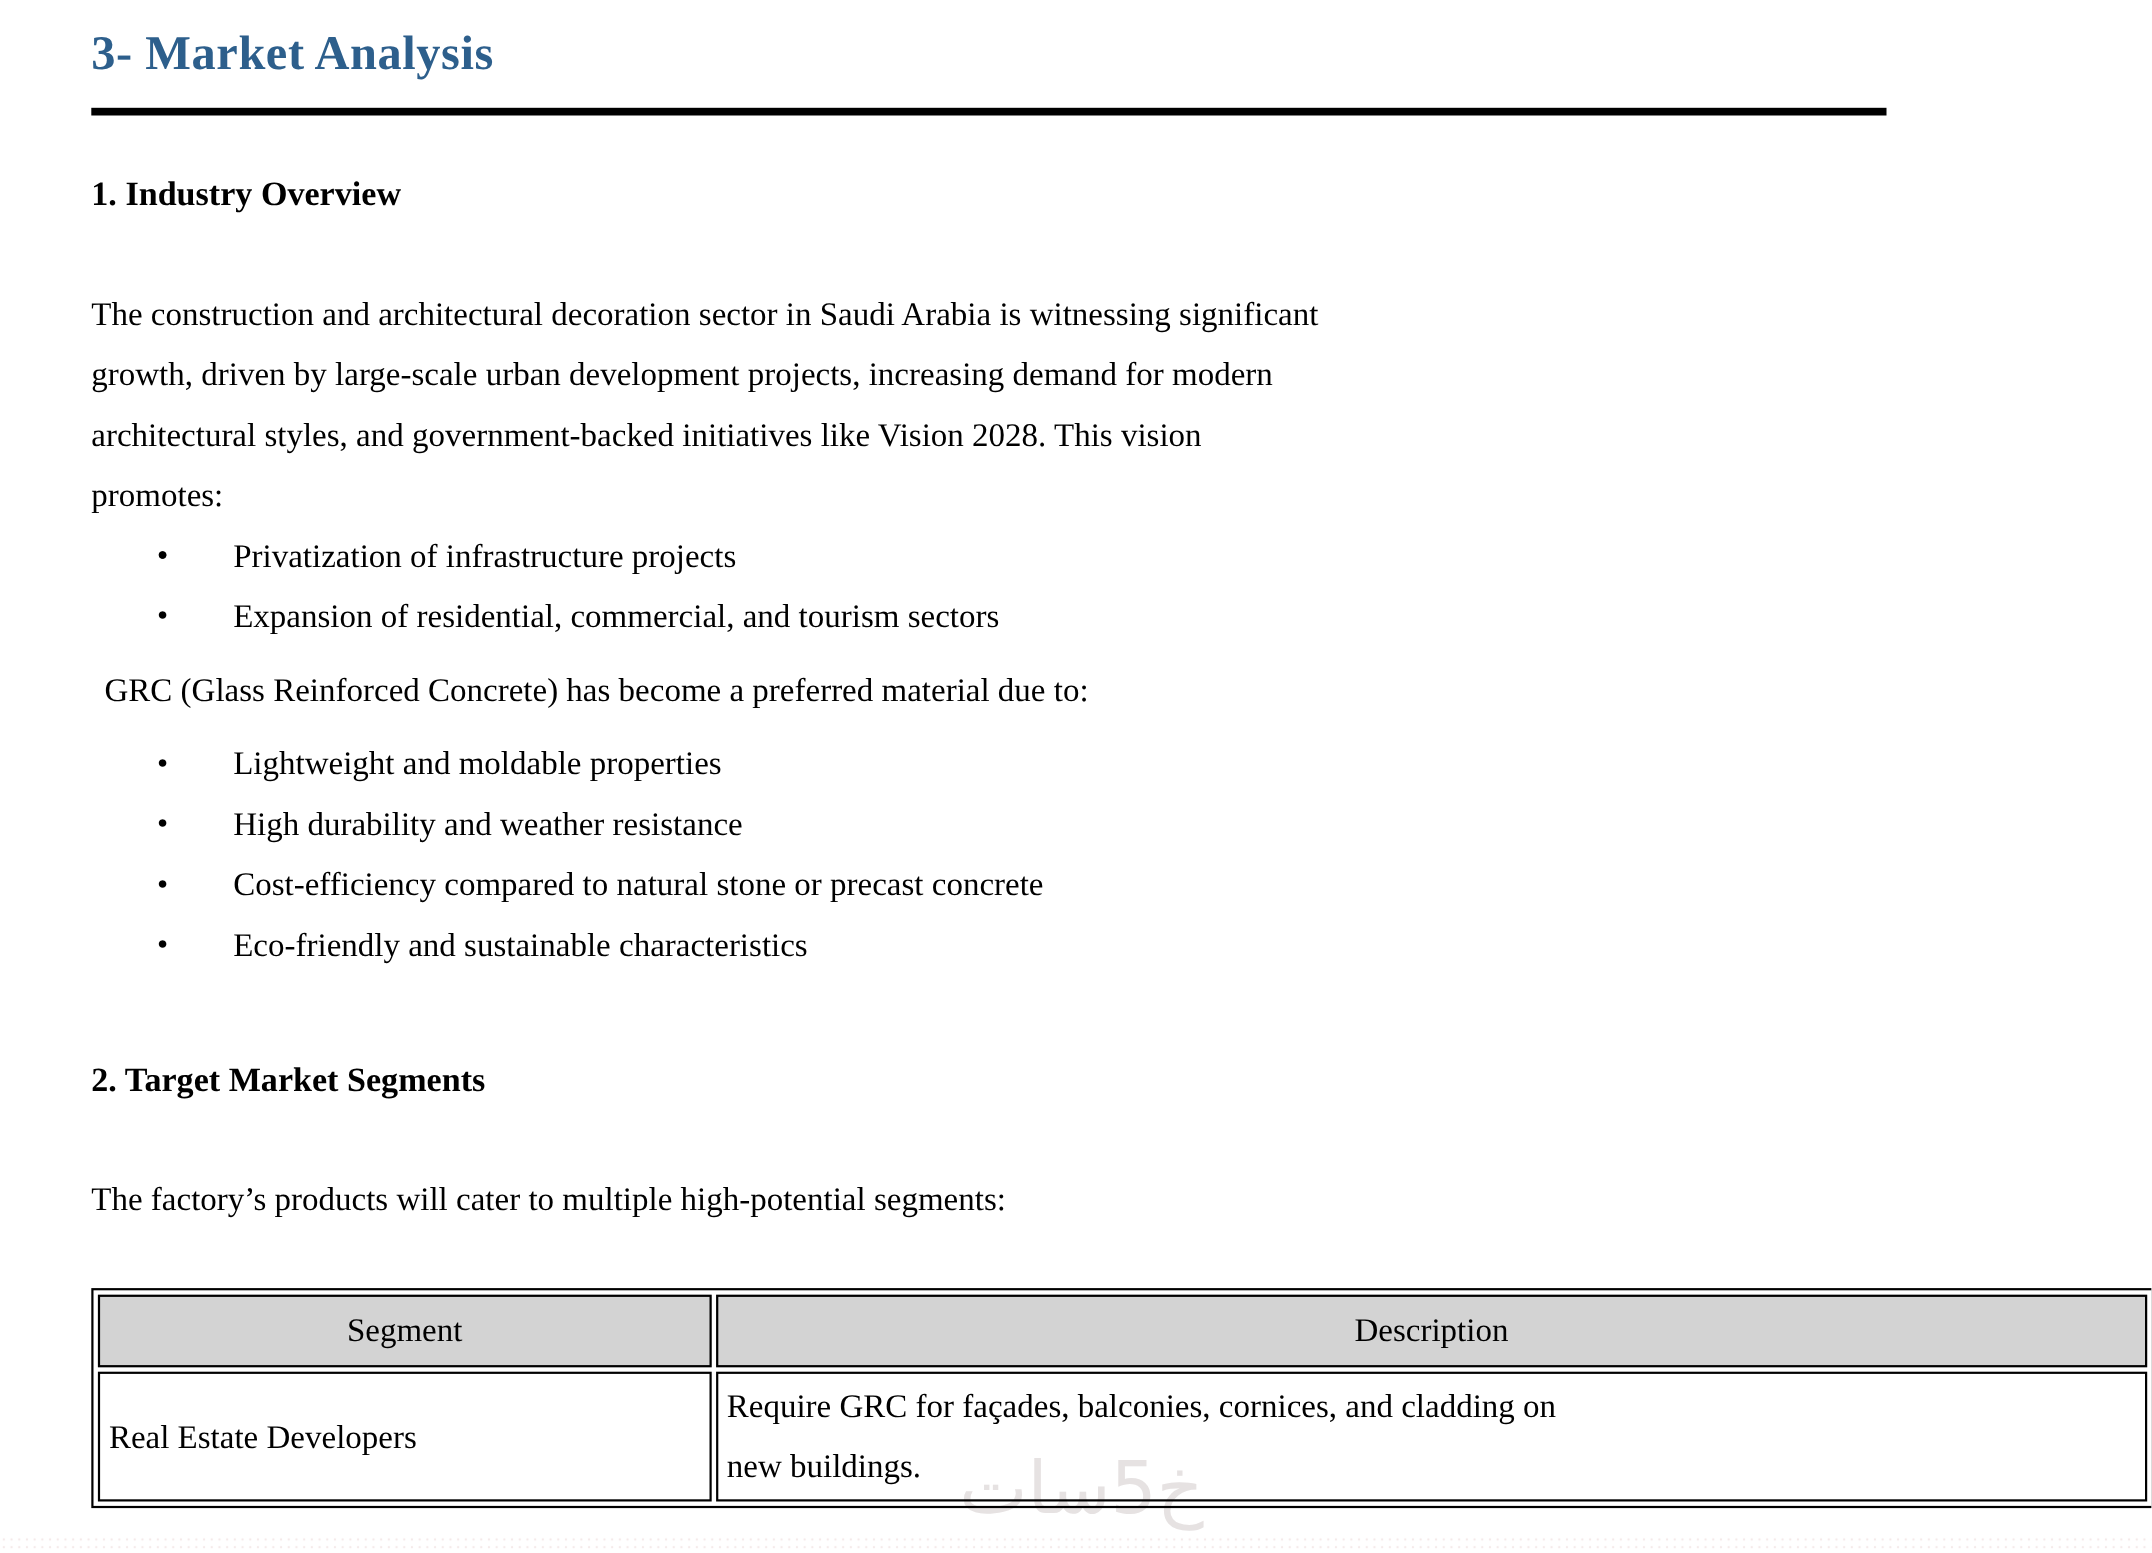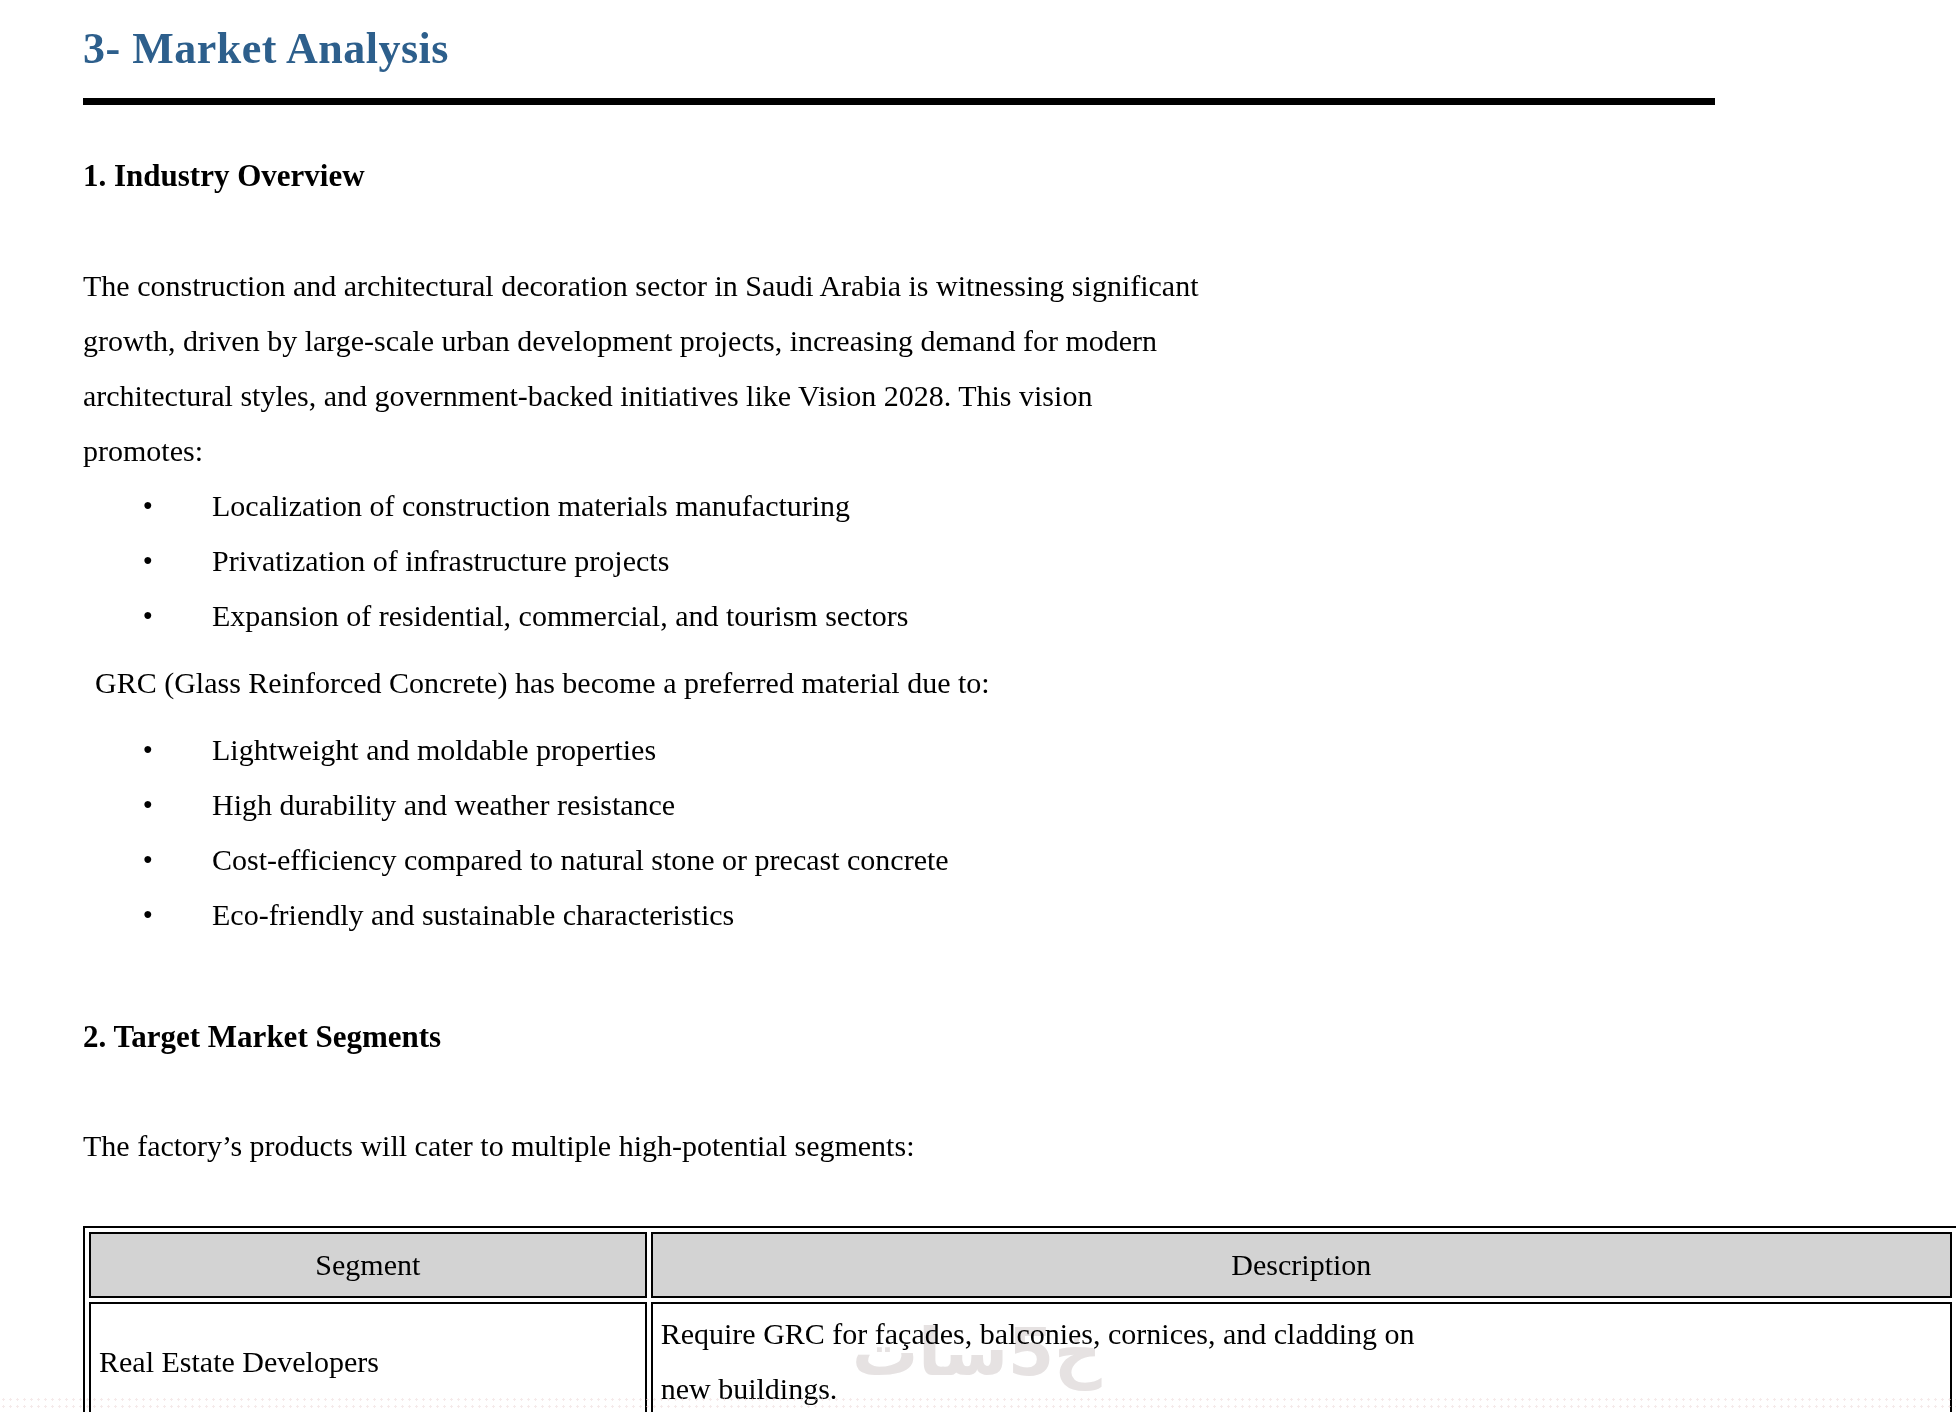--- a/index.html
+++ b/index.html
@@ -93,24 +93,24 @@
     background:transparent;
     vertical-align:middle;
     padding:2px 8px;
     line-height:55px;
   }
   .col-segment{width:30%;}
   .col-description{width:70%;}
   .desc-line{display:block;white-space:nowrap;}
   .watermark{
     position:absolute;
-    left:852px;top:1318px;
+    left:872px;top:1318px;
     z-index:0;
     font-family:"DejaVu Sans", sans-serif;
-    font-weight:bold;
+    font-weight:normal;
     font-size:66px;
     line-height:70px;
     color:var(--wm-color);
     direction:rtl;
     letter-spacing:2px;
     user-select:none;
   }
   .bottom-dots{
     position:absolute;
     left:0;top:1396px;
@@ -138,21 +138,20 @@
     <p class="para para-industry">
       <span class="pline">The construction and architectural decoration sector in Saudi Arabia is witnessing significant</span>
       <span class="pline">growth, driven by large-scale urban development projects, increasing demand for modern</span>
       <span class="pline">architectural styles, and government-backed initiatives like Vision 2028. This vision</span>
       <span class="pline">promotes:</span>
     </p>
 
     <ul class="blist">
       <li>
         <span class="bullet">●</span>
-        <span>Localization of construction materials manufacturing</span>
       </li>
       <li>
         <span class="bullet">●</span>
         <span>Privatization of infrastructure projects</span>
       </li>
       <li>
         <span class="bullet">●</span>
         <span>Expansion of residential, commercial, and tourism sectors</span>
       </li>
     </ul>

